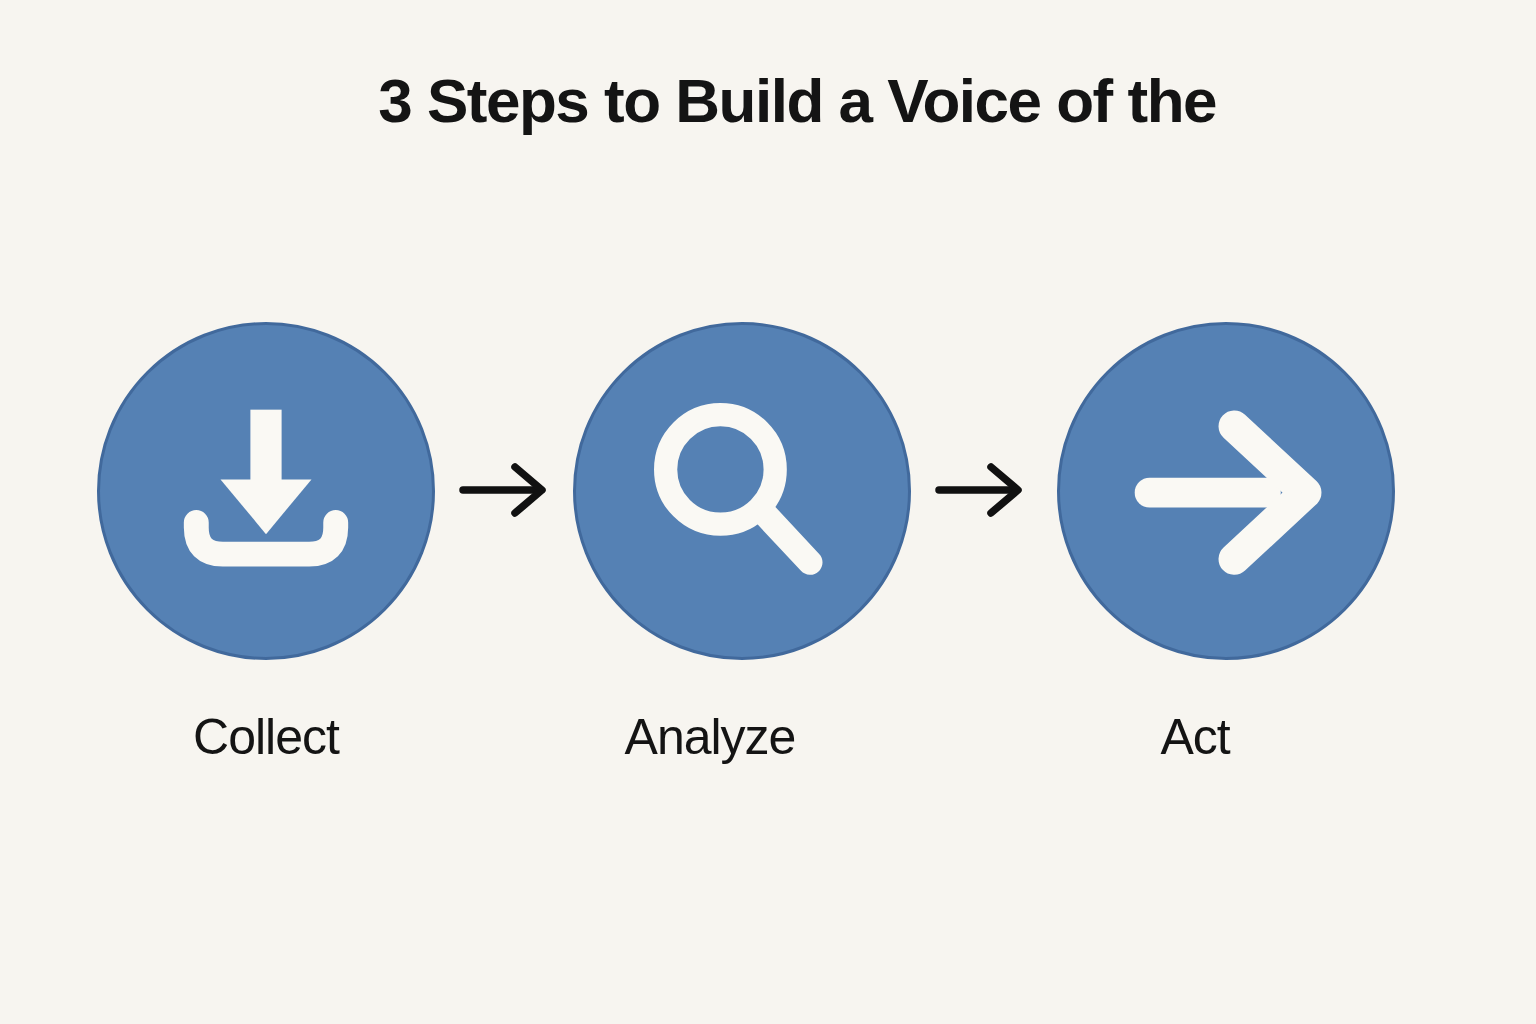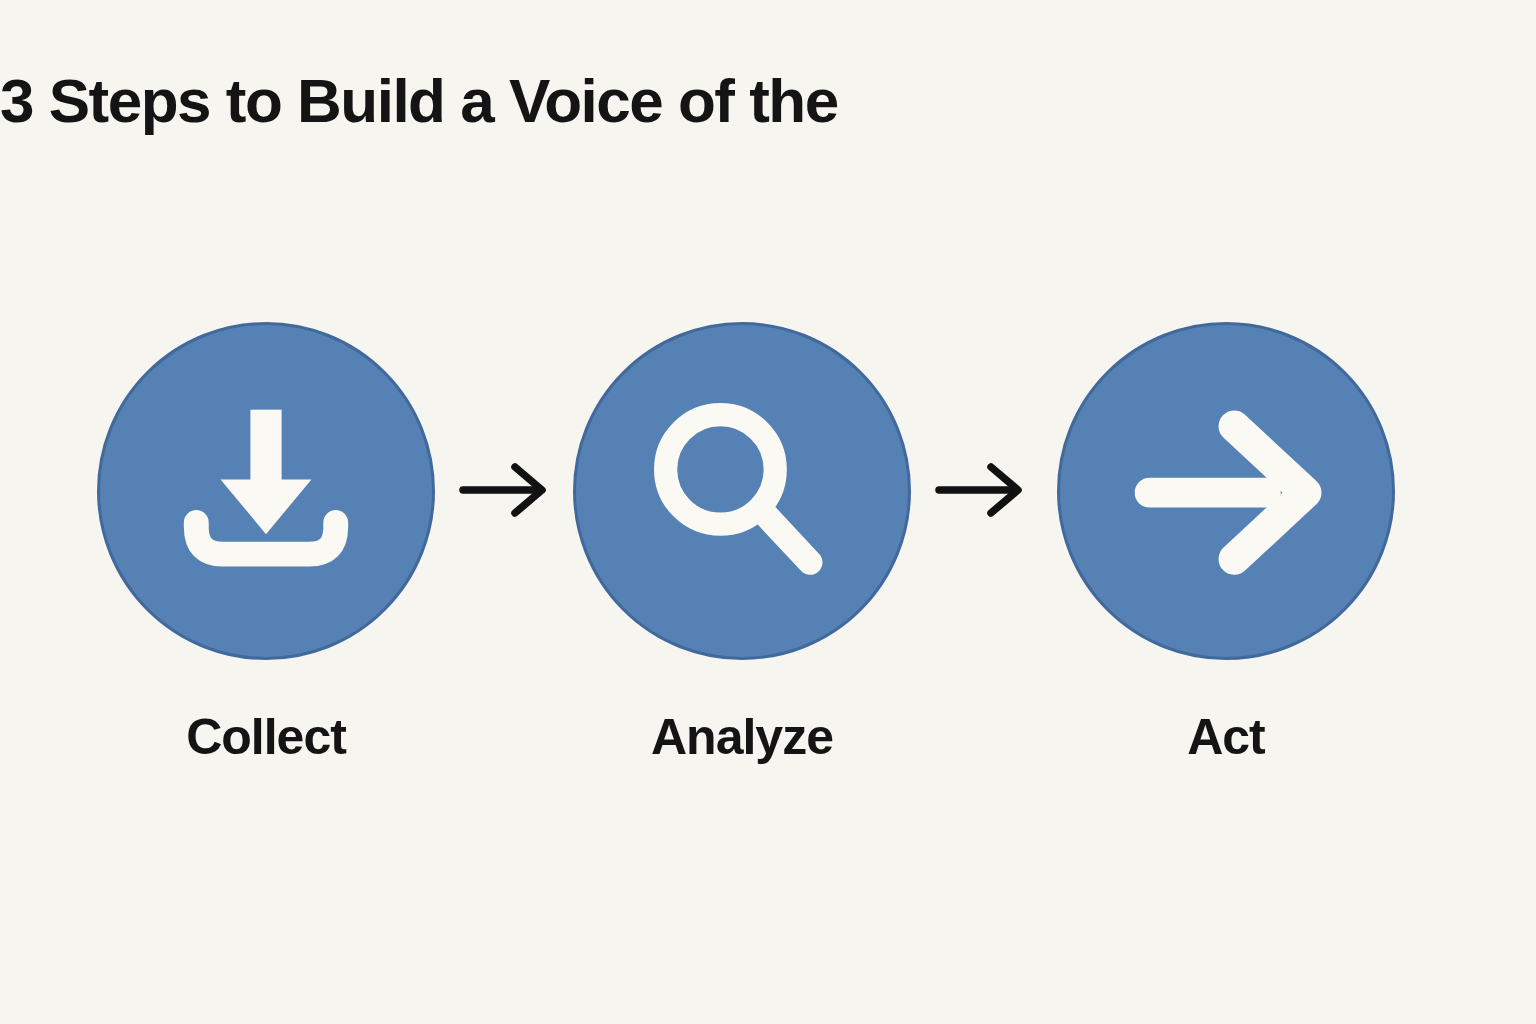--- a/index.html
+++ b/index.html
@@ -11,21 +11,21 @@
     overflow: hidden;
     color: #111111;
   }
   .canvas { position: absolute; inset: 0; }
 
   .title {
     position: absolute;
     top: 64px;
     left: 0;
     width: 1216px;
-    text-align: left;
+    text-align: right;
     font-size: 62px;
     font-weight: 700;
     line-height: 74px;
     letter-spacing: -1.5px;
     color: #141414;
   }
 
   .circle {
     position: absolute;
     width: 338px;
@@ -46,27 +46,27 @@
   .connector { position: absolute; top: 458px; width: 96px; height: 64px; }
   .connector-1 { left: 458px; }
   .connector-2 { left: 934px; }
 
   .step-label {
     position: absolute;
     top: 708px;
     width: 338px;
     text-align: center;
     font-size: 50px;
-    font-weight: 700;
+    font-weight: 400;
     letter-spacing: -1px;
     color: #141414;
   }
   .label-collect { left: 97px; }
-  .label-analyze { left: 573px; text-align: center; }
-  .label-act     { left: 1057px; }
+  .label-analyze { left: 541px; text-align: center; }
+  .label-act     { left: 1026px; }
 </style>
 </head>
 <body>
 
 <div class="canvas">
 
   <h1 class="title">
     <span>3 Steps to Build a Voice of the</span><br>
   </h1>
 

